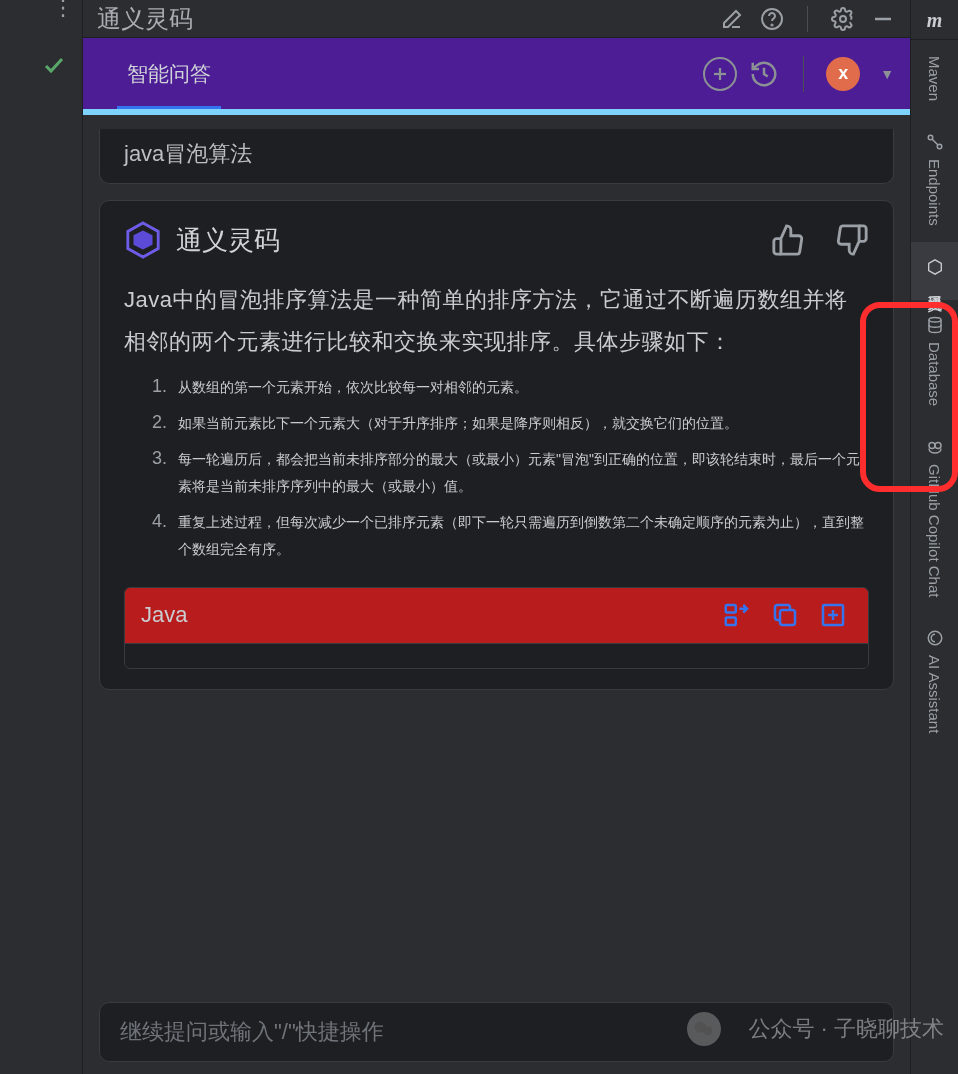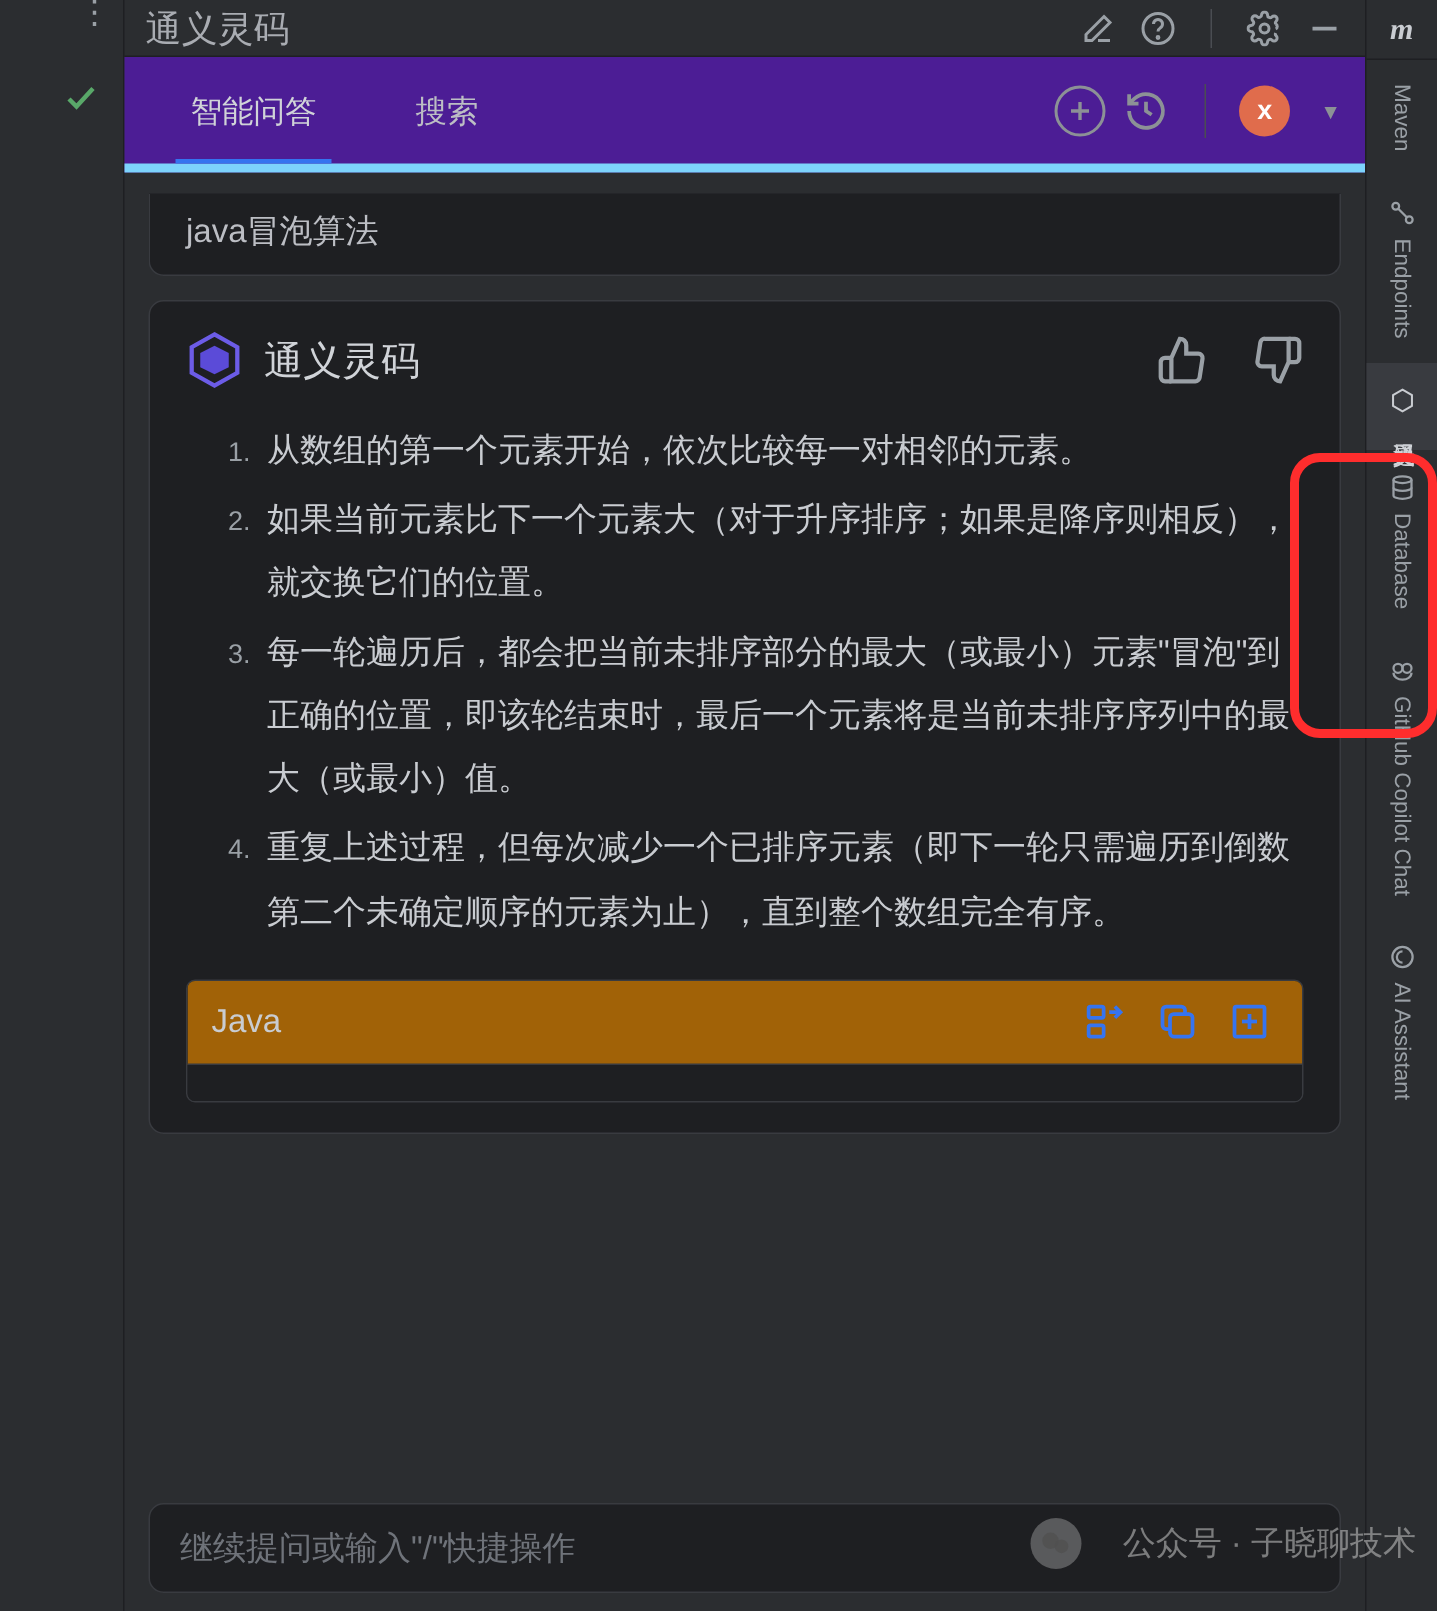--- a/index.html
+++ b/index.html
@@ -159,39 +159,39 @@
     line-height: 1.92;
     color: #c9ccd1;
     letter-spacing: 0.5px;
   }
   ol.steps {
     list-style: decimal;
     padding-left: 48px;
     margin: 6px 0;
   }
   ol.steps li {
-    font-size: 22px;
+    font-size: 14px;
     line-height: 1.92;
     color: #c9ccd1;
     padding-left: 6px;
     margin: 4px 0;
   }
   ol.steps li::marker { color: #9aa0a6; font-size: 18px; }
   .code-block {
     margin-top: 24px;
     border: 1px solid #393b40;
     border-radius: 6px;
     overflow: hidden;
   }
   .code-header {
     height: 56px;
     display: flex;
     align-items: center;
     padding: 0 20px 0 16px;
-    background: #a16207;
+    background: #b91c1c;
     border-bottom: 1px solid #393b40;
     gap: 18px;
   }
   .code-lang { font-size: 22px; color: #c9ccd1; flex:1; }
   .code-action { width:30px; height:30px; color:#3574f0; cursor:pointer; }
   .code-body {
     height: 24px;
     background: #1e1f22;
   }
   
@@ -310,21 +310,20 @@
     </span>
     <span class="icon-btn">
       <svg width="24" height="24" viewBox="0 0 24 24" stroke="currentColor" stroke-width="2.5">
             <line x1="4" y1="12" x2="20" y2="12"></line>
           </svg>
     </span>
   </div>
 
   <div class="panel-toolbar">
     <div class="tab active">智能问答</div>
-    <div class="tab">搜索</div>
     <div class="toolbar-spacer"></div>
     <div class="circ-btn">
       <svg width="18" height="18" viewBox="0 0 24 24" stroke="currentColor" stroke-width="3">
             <line x1="12" y1="4" x2="12" y2="20"></line>
             <line x1="4" y1="12" x2="20" y2="12"></line>
           </svg>
     </div>
     <div class="hist-icon">
       <svg width="30" height="30" viewBox="0 0 24 24" fill="none" stroke="#8c9196" stroke-width="2">
             <path d="M3 12a9 9 0 1 0 3-6.7L3 8"></path>
@@ -352,20 +351,21 @@
         <svg class="thumb" viewBox="0 0 24 24" fill="none" stroke="currentColor" stroke-width="2">
               <path d="M14 9V5a3 3 0 0 0-3-3l-4 9v11h11.28a2 2 0 0 0 2-1.7l1.38-9a2 2 0 0 0-2-2.3H14z"></path>
               <path d="M7 22H4a2 2 0 0 1-2-2v-7a2 2 0 0 1 2-2h3"></path>
             </svg>
         <svg class="thumb" viewBox="0 0 24 24" fill="none" stroke="currentColor" stroke-width="2">
               <path d="M10 15v4a3 3 0 0 0 3 3l4-9V2H5.72a2 2 0 0 0-2 1.7l-1.38 9a2 2 0 0 0 2 2.3H10z"></path>
               <path d="M17 2h3a2 2 0 0 1 2 2v7a2 2 0 0 1-2 2h-3"></path>
             </svg>
       </div>
 
+      <div class="answer-text">Java中的冒泡排序算法是一种简单的排序方法，它通过不断遍历数组并将相邻的两个元素进行比较和交换来实现排序。具体步骤如下：</div>
       <ol class="steps">
         <li>从数组的第一个元素开始，依次比较每一对相邻的元素。</li>
         <li>如果当前元素比下一个元素大（对于升序排序；如果是降序则相反），就交换它们的位置。</li>
         <li>每一轮遍历后，都会把当前未排序部分的最大（或最小）元素"冒泡"到正确的位置，即该轮结束时，最后一个元素将是当前未排序序列中的最大（或最小）值。</li>
         <li>重复上述过程，但每次减少一个已排序元素（即下一轮只需遍历到倒数第二个未确定顺序的元素为止），直到整个数组完全有序。</li>
       </ol>
 
       <div class="code-block">
         <div class="code-header">
           <span class="code-lang">Java</span>

